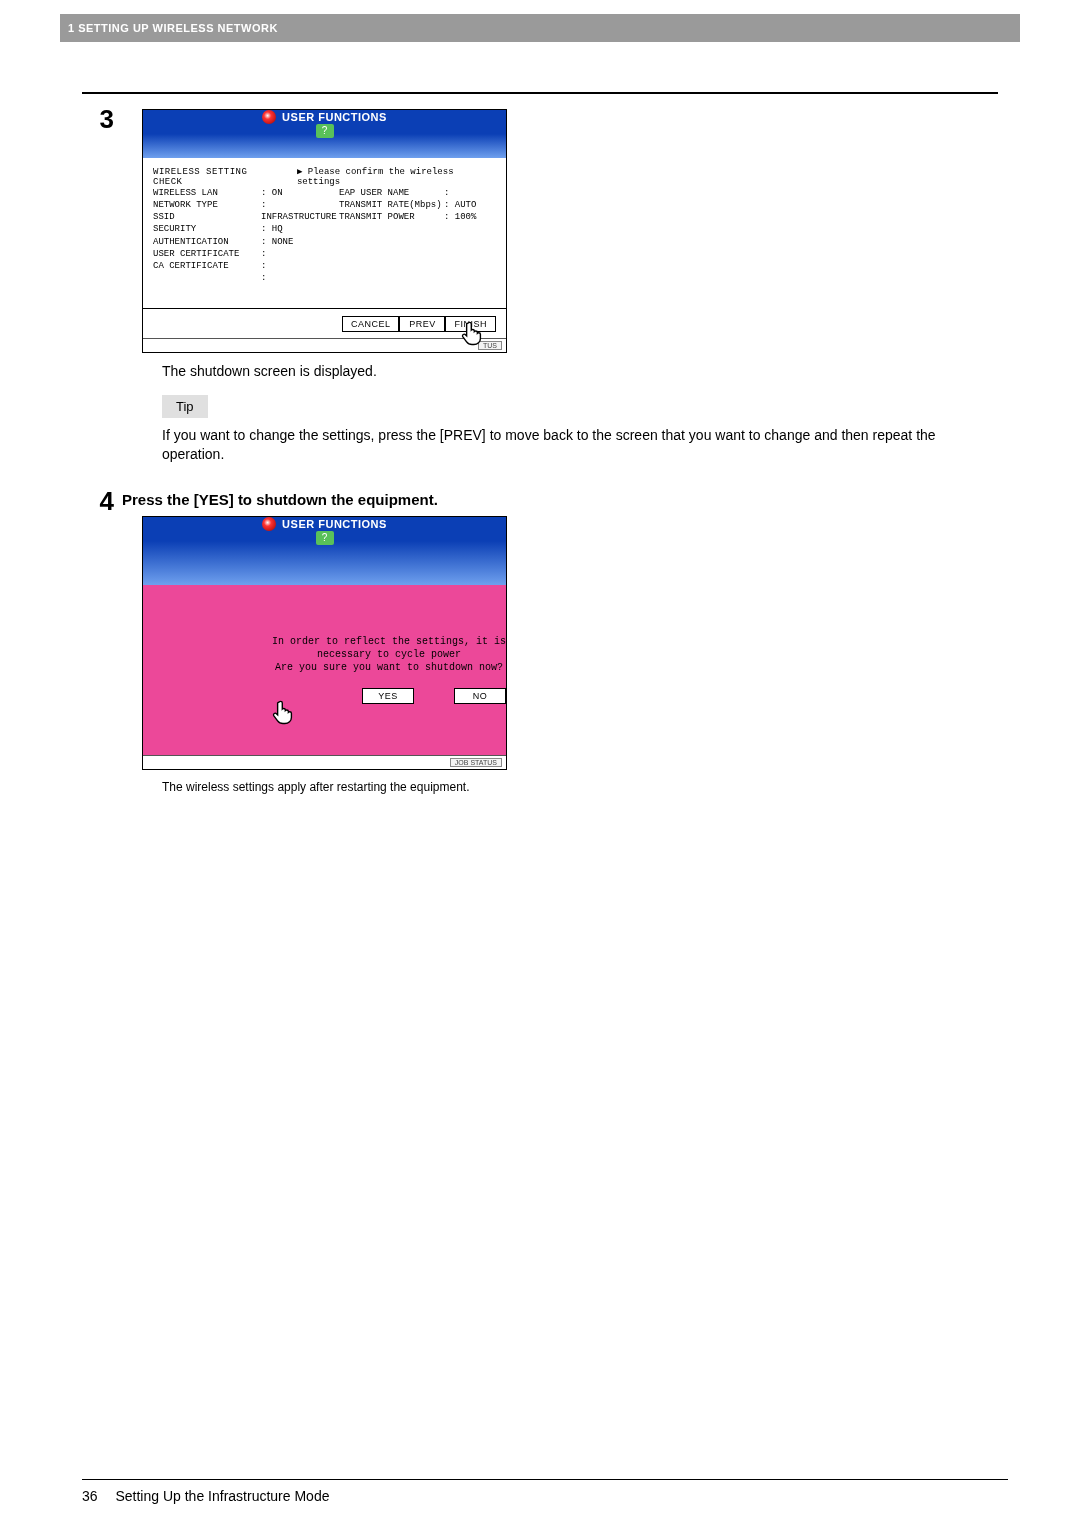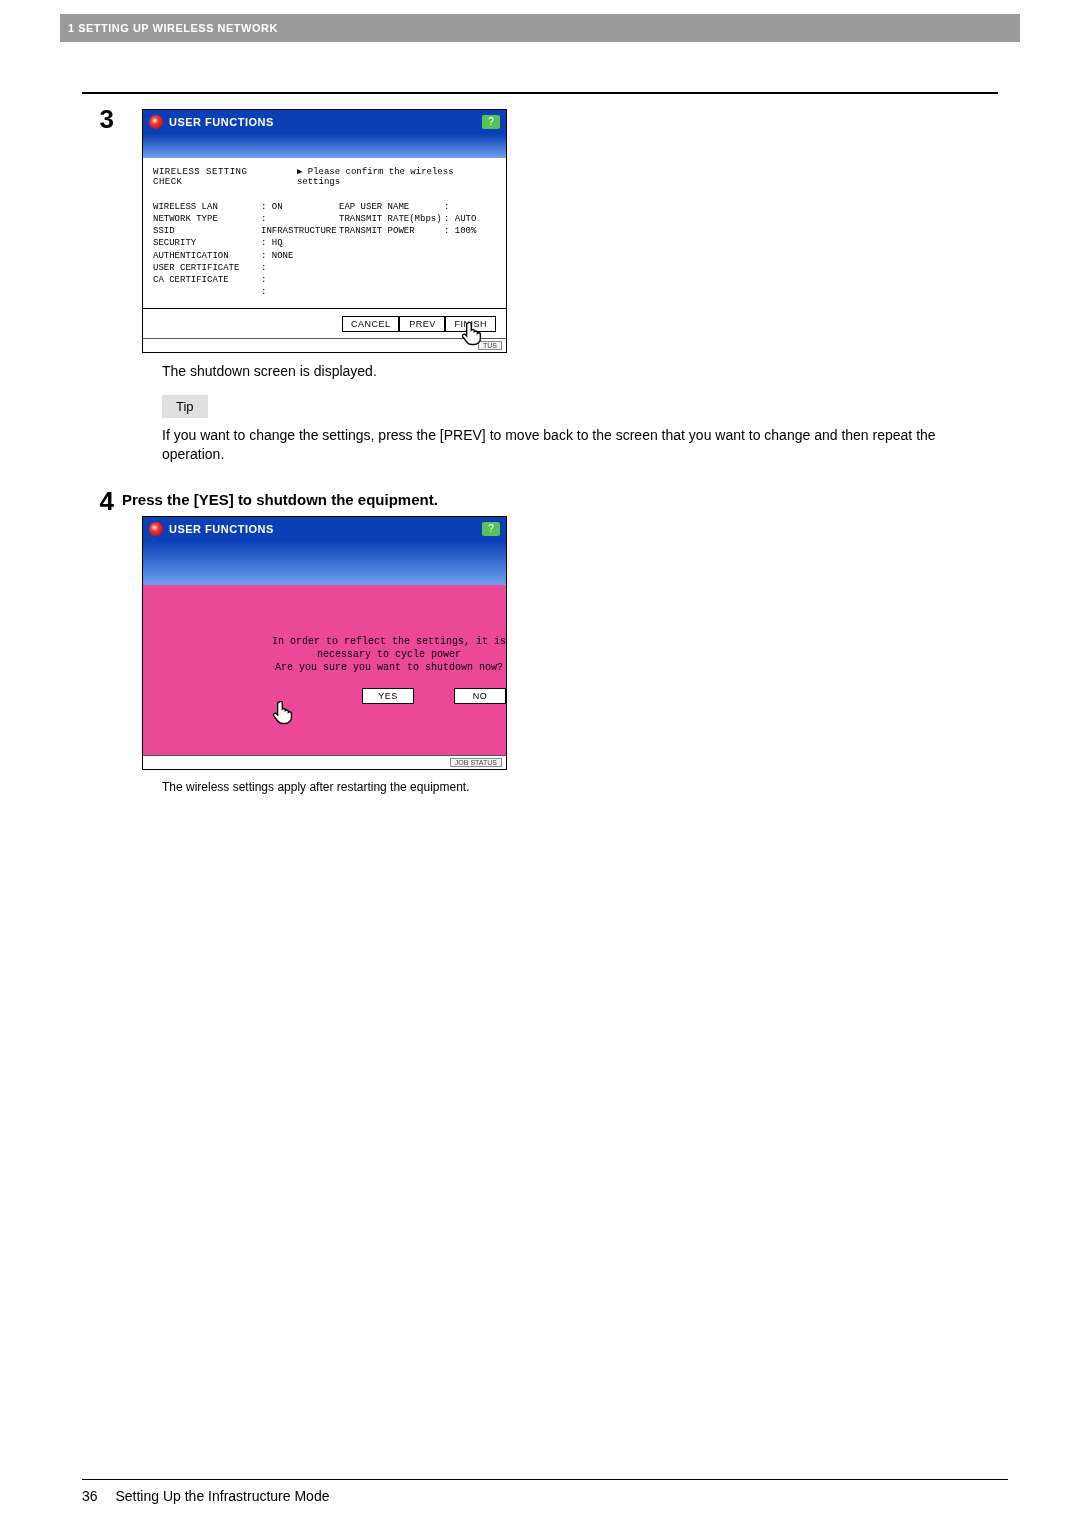--- a/index.html
+++ b/index.html
@@ -59,20 +59,21 @@
     margin-left: 20px;
     position: relative;
   }
   .panel-titlebar {
     background: linear-gradient(#0b3fb5, #0b3fb5);
     height: 24px;
     display: flex;
     align-items: center;
     padding: 0 6px;
     justify-content: space-between;
+    flex-direction: column;
   }
   .panel-title-left { display:flex; align-items:center; gap:6px; }
   .panel-title-text {
     color: #fff;
     font-size: 11px;
     font-weight: bold;
     letter-spacing: 0.5px;
   }
   .panel-title-icon {
     width: 14px; height: 14px;
@@ -96,21 +97,20 @@
     background: #fff;
     min-height: 150px;
     font-family: "Courier New", monospace;
     font-size: 9px;
     padding: 8px 10px;
   }
   .check-header {
     display: flex;
     align-items: center;
     gap: 18px;
-    margin-bottom: 14px;
   }
   .check-title { font-weight: normal; letter-spacing: 0.5px; }
   .check-instr { font-size: 9px; }
   .settings-cols {
     display: flex;
     gap: 0;
   }
   .scol { font-size: 9px; line-height: 1.35; }
   .scol.labels1 { width: 108px; }
   .scol.vals1 { width: 78px; }

